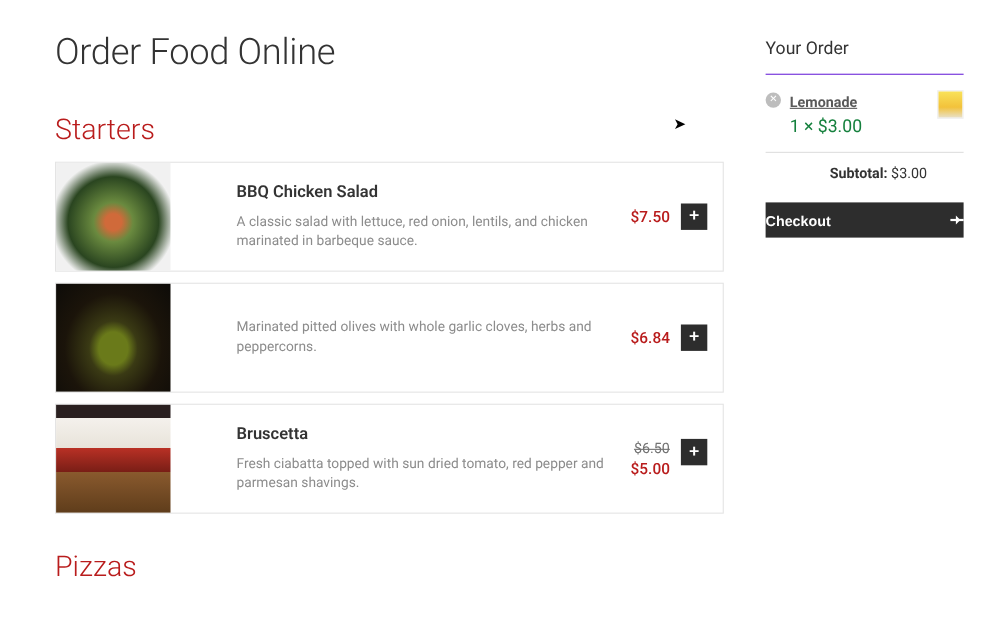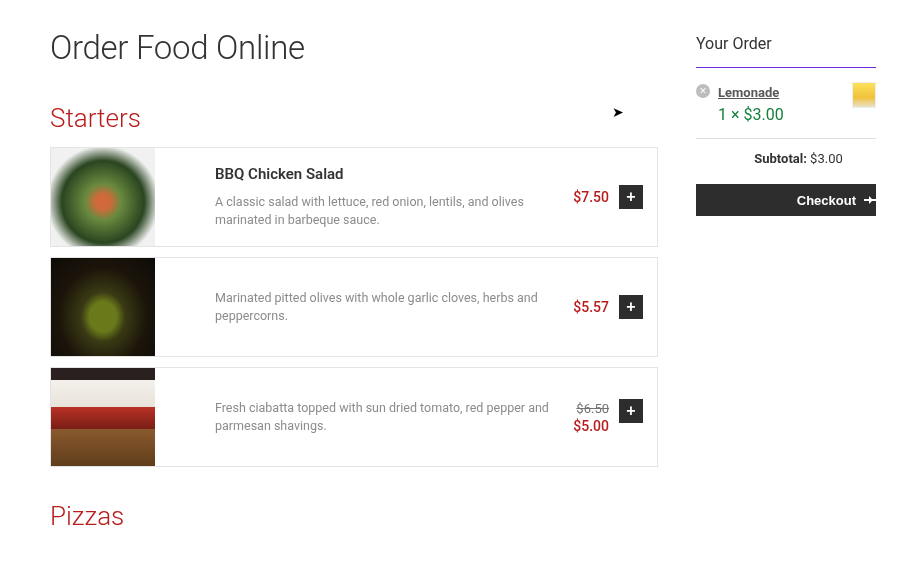--- a/index.html
+++ b/index.html
@@ -153,21 +153,21 @@
   .checkout {
     display: flex;
     width: 100%;
     background: #2d2d2d;
     color: #fff;
     border: none;
     font-size: 13px;
     font-weight: 600;
     height: 32px;
     align-items: center;
-    justify-content: flex-end;
+    justify-content: space-between;
     gap: 8px;
     cursor: pointer;
   }
   .arrow {
     display: inline-block;
     width: 12px;
     height: 2px;
     background: #fff;
     position: relative;
   }
@@ -194,54 +194,55 @@
   <div class="main">
     <h1 class="page-title">Order Food Online</h1>
 
     <h2 class="section-title">Starters</h2>
 
     <div class="menu-item">
       <div class="item-img food-salad"></div>
       <div class="item-body">
         <div class="item-text">
           <div class="item-name">BBQ Chicken Salad</div>
-          <div class="item-desc">A classic salad with lettuce, red onion, lentils, and olives marinated in barbeque sauce.</div>
+          <div class="item-desc">A classic salad with lettuce, red onion, lentils, and chicken marinated in barbeque sauce.</div>
         </div>
         <div class="item-right">
           <div class="price-col">
             <span class="price">$7.50</span>
           </div>
           <button class="add-btn">
             <span>+</span>
           </button>
         </div>
       </div>
     </div>
 
     <div class="menu-item">
       <div class="item-img food-olives"></div>
       <div class="item-body">
         <div class="item-text">
           <div class="item-desc">Marinated pitted olives with whole garlic cloves, herbs and peppercorns.</div>
         </div>
         <div class="item-right">
           <div class="price-col">
-            <span class="price">$5.57</span>
+            <span class="price">$6.84</span>
           </div>
           <button class="add-btn">
             <span>+</span>
           </button>
         </div>
       </div>
     </div>
 
     <div class="menu-item">
       <div class="item-img food-brus"></div>
       <div class="item-body">
         <div class="item-text">
+          <div class="item-name">Bruscetta</div>
           <div class="item-desc">Fresh ciabatta topped with sun dried tomato, red pepper and parmesan shavings.</div>
         </div>
         <div class="item-right">
           <div class="price-col">
             <span class="price-old">$6.50</span>
             <span class="price">$5.00</span>
           </div>
           <button class="add-btn">
             <span>+</span>
           </button>

